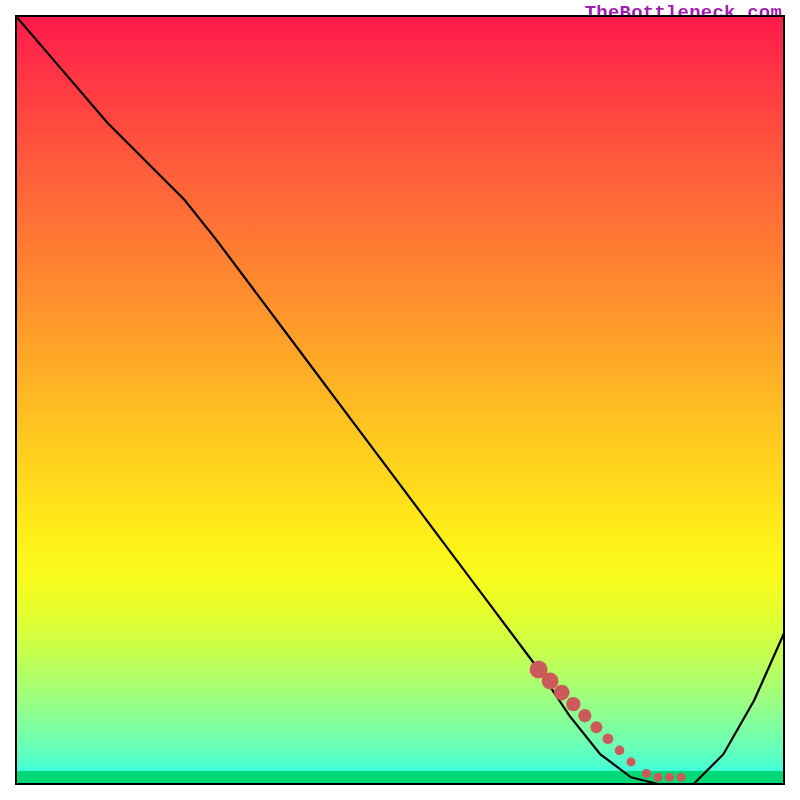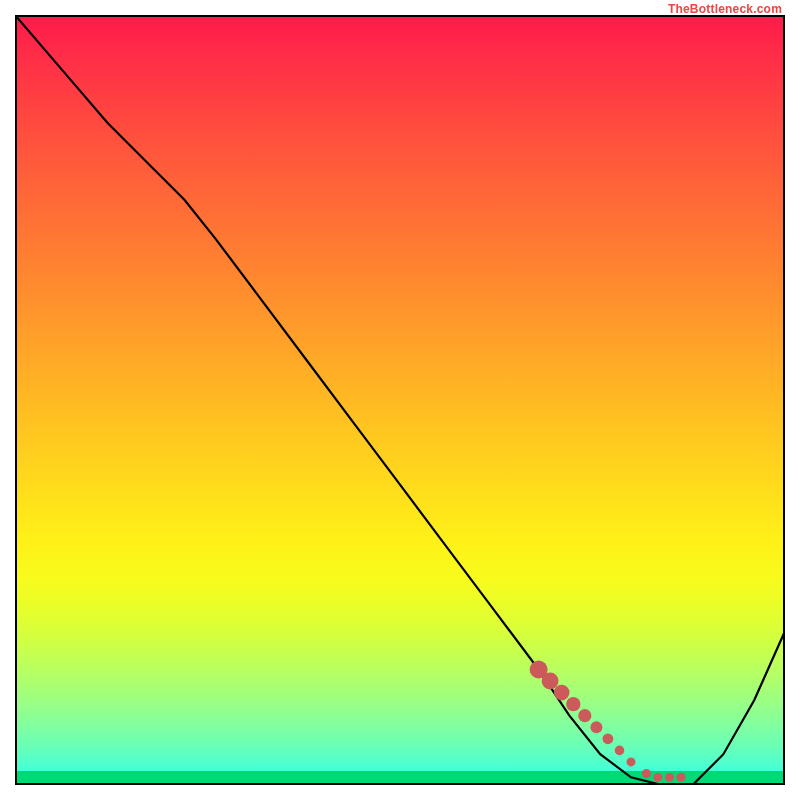--- a/index.html
+++ b/index.html
@@ -65,25 +65,26 @@
     position: absolute;
     inset: 0;
     border: 2px solid #000;
     box-sizing: border-box;
     pointer-events: none;
   }
   .watermark {
     position: absolute;
     top: 2px;
     right: 18px;
-    font-size: 12px;
+    font-size: 19px;
     font-weight: 600;
-    color: #ef4444;
+    color: #a21caf;
     letter-spacing: 0.2px;
     user-select: none;
+    font-family: Liberation Mono, monospace;
   }
   svg.overlay {
     position: absolute;
     inset: 0;
     width: 100%;
     height: 100%;
   }
 </style>
 </head>
 <body>

